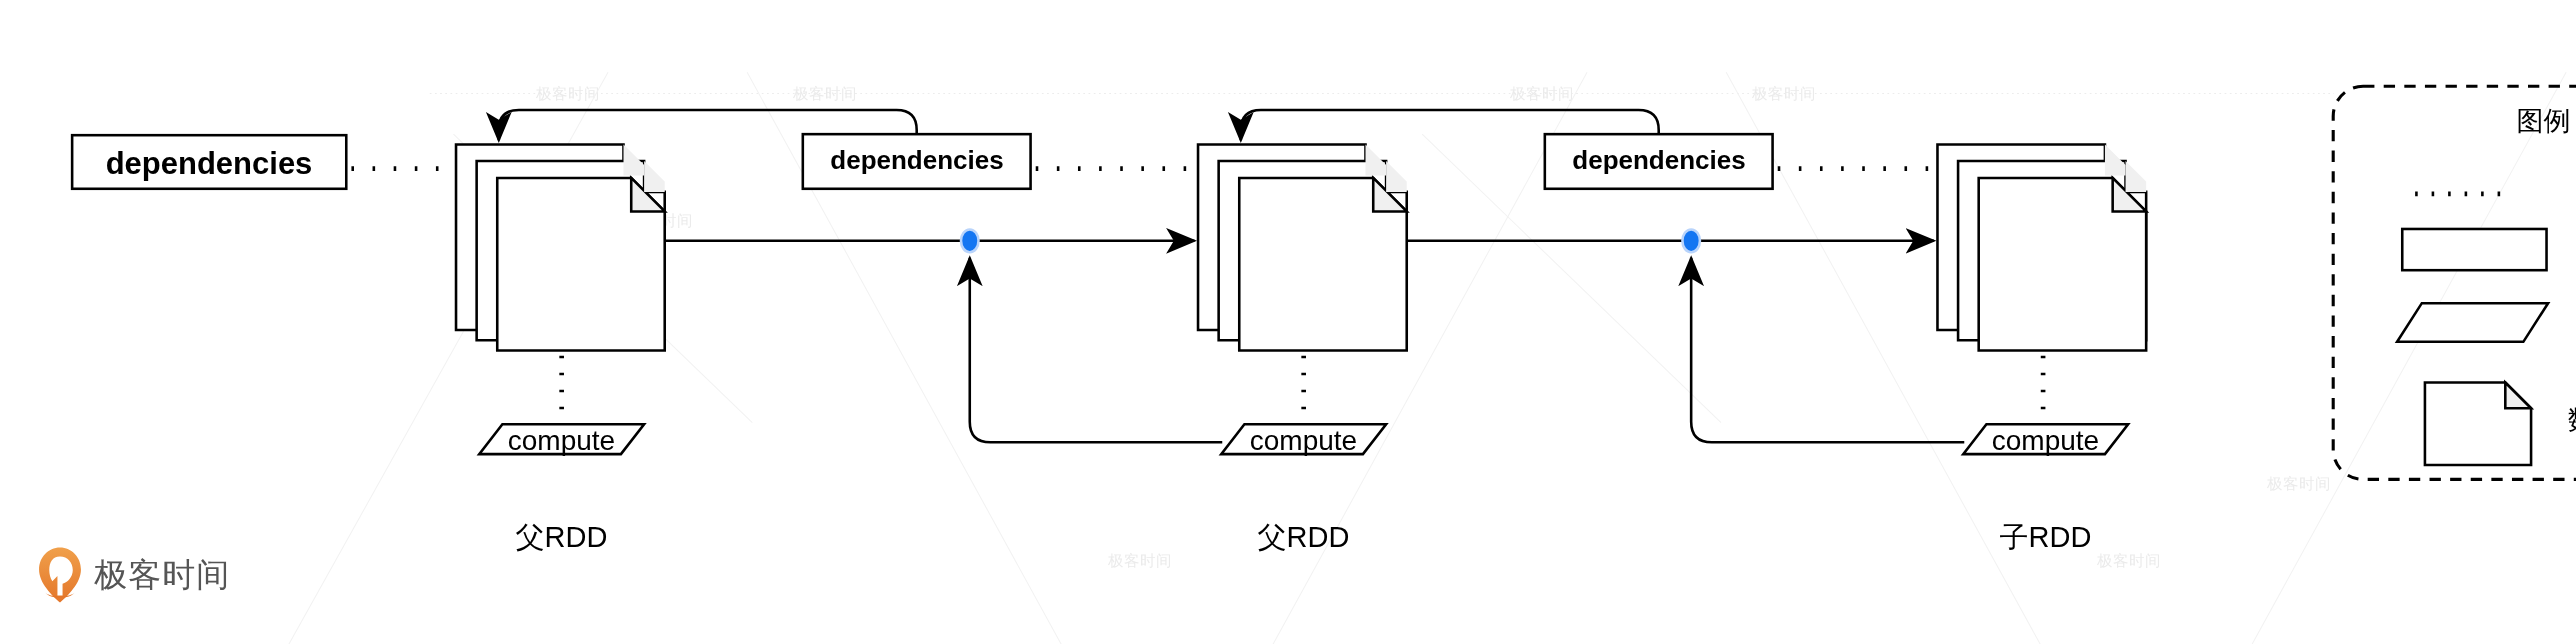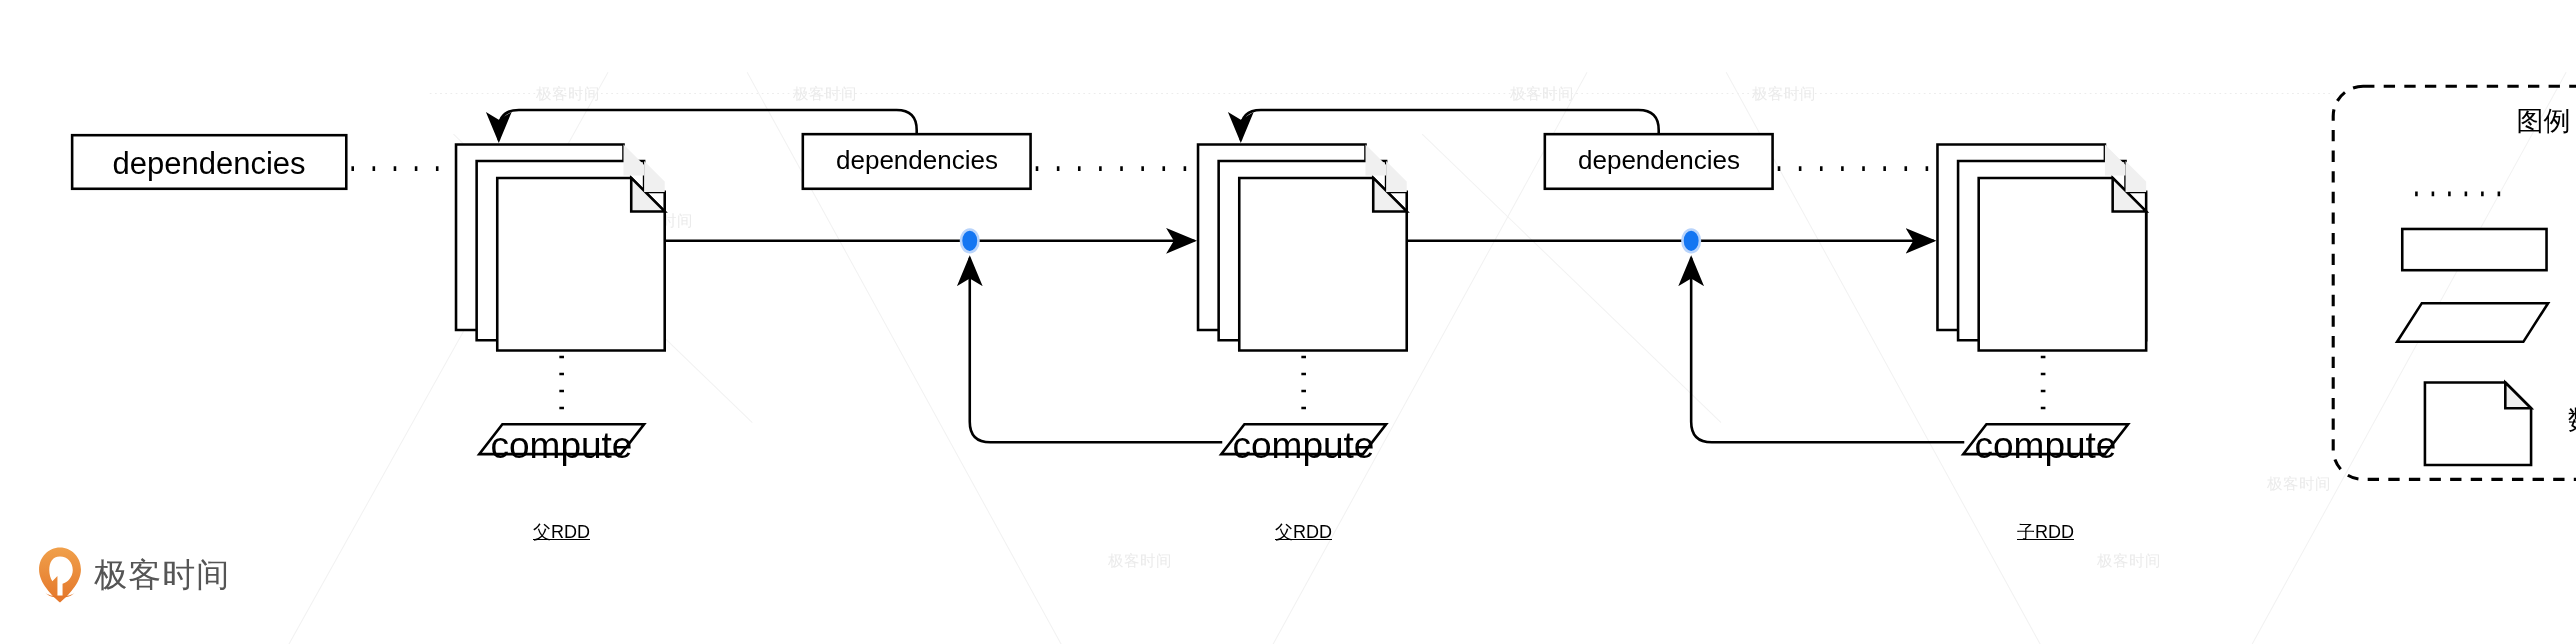--- a/index.html
+++ b/index.html
@@ -1,23 +1,23 @@
 <!DOCTYPE html>
 <html style="font-size:8.2px"><head>
 <meta charset="utf-8">
 <style>
   html,body{margin:0;padding:0;background:#fff;}
   body{width:2832px;height:645px;position:relative;overflow:hidden;
        font-family:"Liberation Sans","DejaVu Sans",sans-serif;color:#000;}
   #stage{position:absolute;left:0;top:0;width:2832px;height:645px;}
   svg.layer{position:absolute;left:0;top:0;width:2832px;height:645px;overflow:visible;}
   .lbl{position:absolute;white-space:nowrap;}
-  .dep-text{font-size:31px;line-height:1;}
-  .compute-text{font-size:37px;line-height:1;}
-  .rdd-text{font-size:18px;line-height:1;text-decoration:underline;}
+  .dep-text{font-size:31px;line-height:1;font-weight:bold;}
+  .compute-text{font-size:28px;line-height:1;}
+  .rdd-text{font-size:29px;line-height:1;}
   .legend-title{font-size:27px;line-height:1;}
   .legend-item-text{font-size:27px;line-height:1;}
   .wm{position:absolute;color:#ebebeb;font-size:15.5px;white-space:nowrap;
       letter-spacing:0.5px;pointer-events:none;}
   .wm-dots{position:absolute;height:1px;pointer-events:none;
       background-image:radial-gradient(circle, #ececec 0.5px, transparent 0.6px);
       background-size:5.2px 1px;background-repeat:repeat-x;}
   .brand{position:absolute;display:flex;align-items:center;}
   .brand-text{font-size:33px;color:#555;letter-spacing:1px;
       font-family:"DejaVu Sans","Liberation Sans",sans-serif;}

